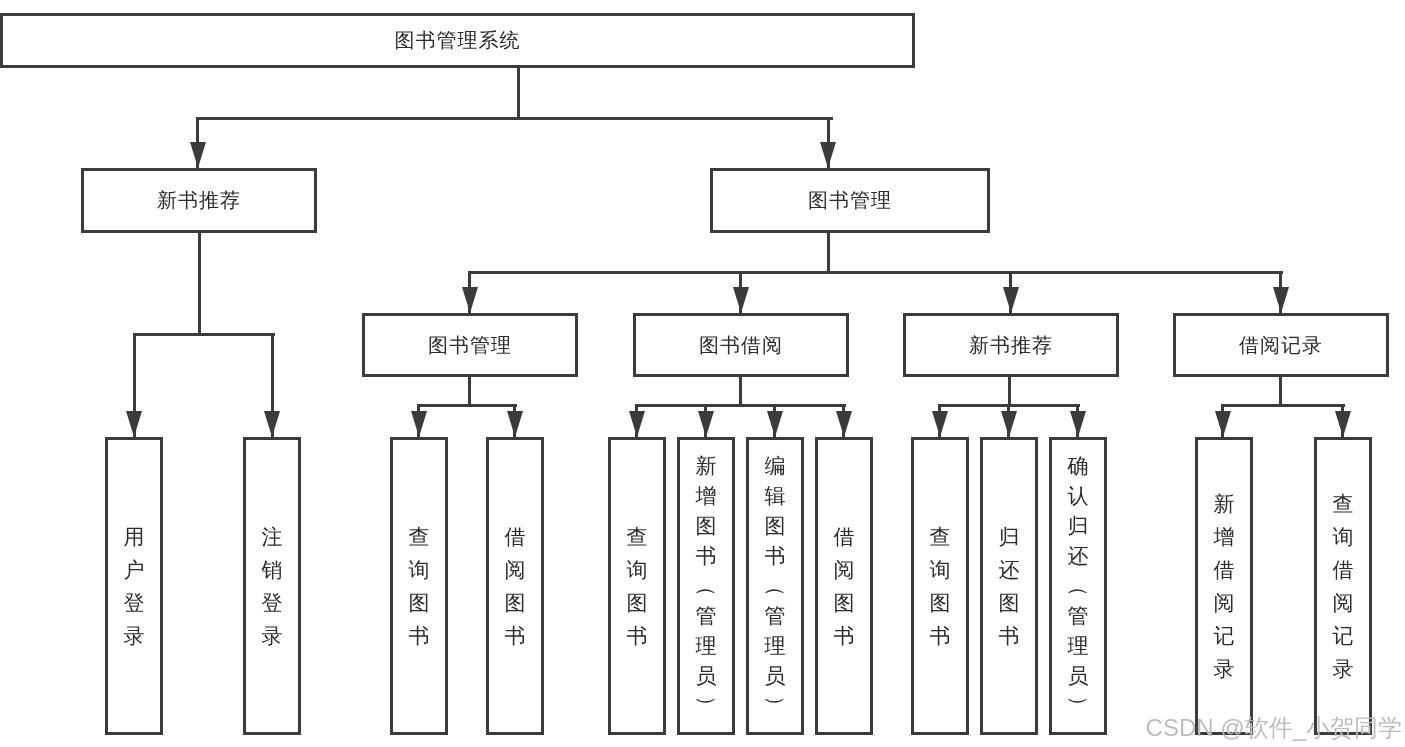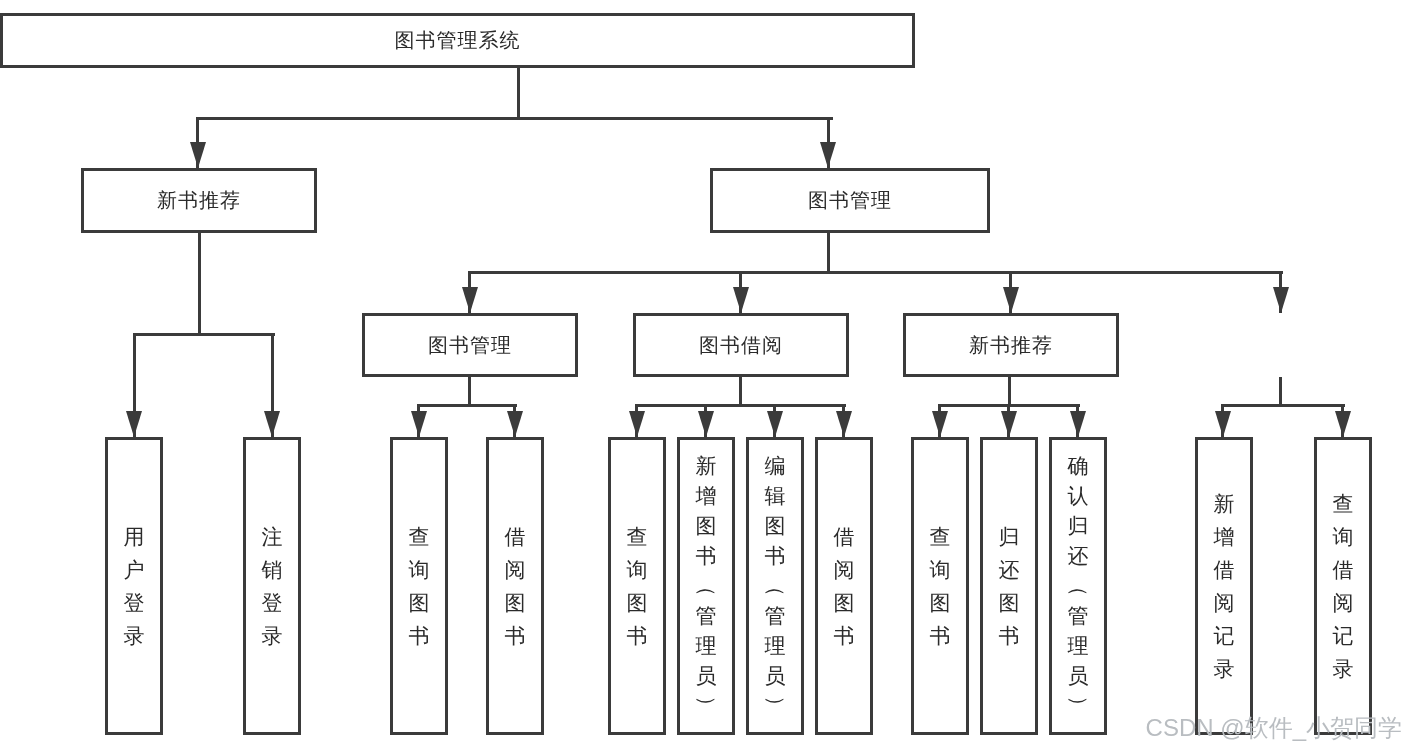--- a/index.html
+++ b/index.html
@@ -102,20 +102,23 @@
 
   <div class="box" style="left:362px;top:313px;width:216px;height:64px">
     <span class="hlabel">图书管理</span>
   </div>
   <div class="box" style="left:633px;top:313px;width:216px;height:64px">
     <span class="hlabel">图书借阅</span>
   </div>
   <div class="box" style="left:903px;top:313px;width:216px;height:64px">
     <span class="hlabel">新书推荐</span>
   </div>
+  <div class="box" style="left:1173px;top:313px;width:216px;height:64px">
+    <span class="hlabel">借阅记录</span>
+  </div>
 
   <div class="box" style="left:105px;top:437px;width:58px;height:298px">
     <span class="vtext">
         <span class="vchar">用</span>
         <span class="vchar">户</span>
         <span class="vchar">登</span>
         <span class="vchar">录</span>
       </span>
   </div>
   <div class="box" style="left:243px;top:437px;width:58px;height:298px">

